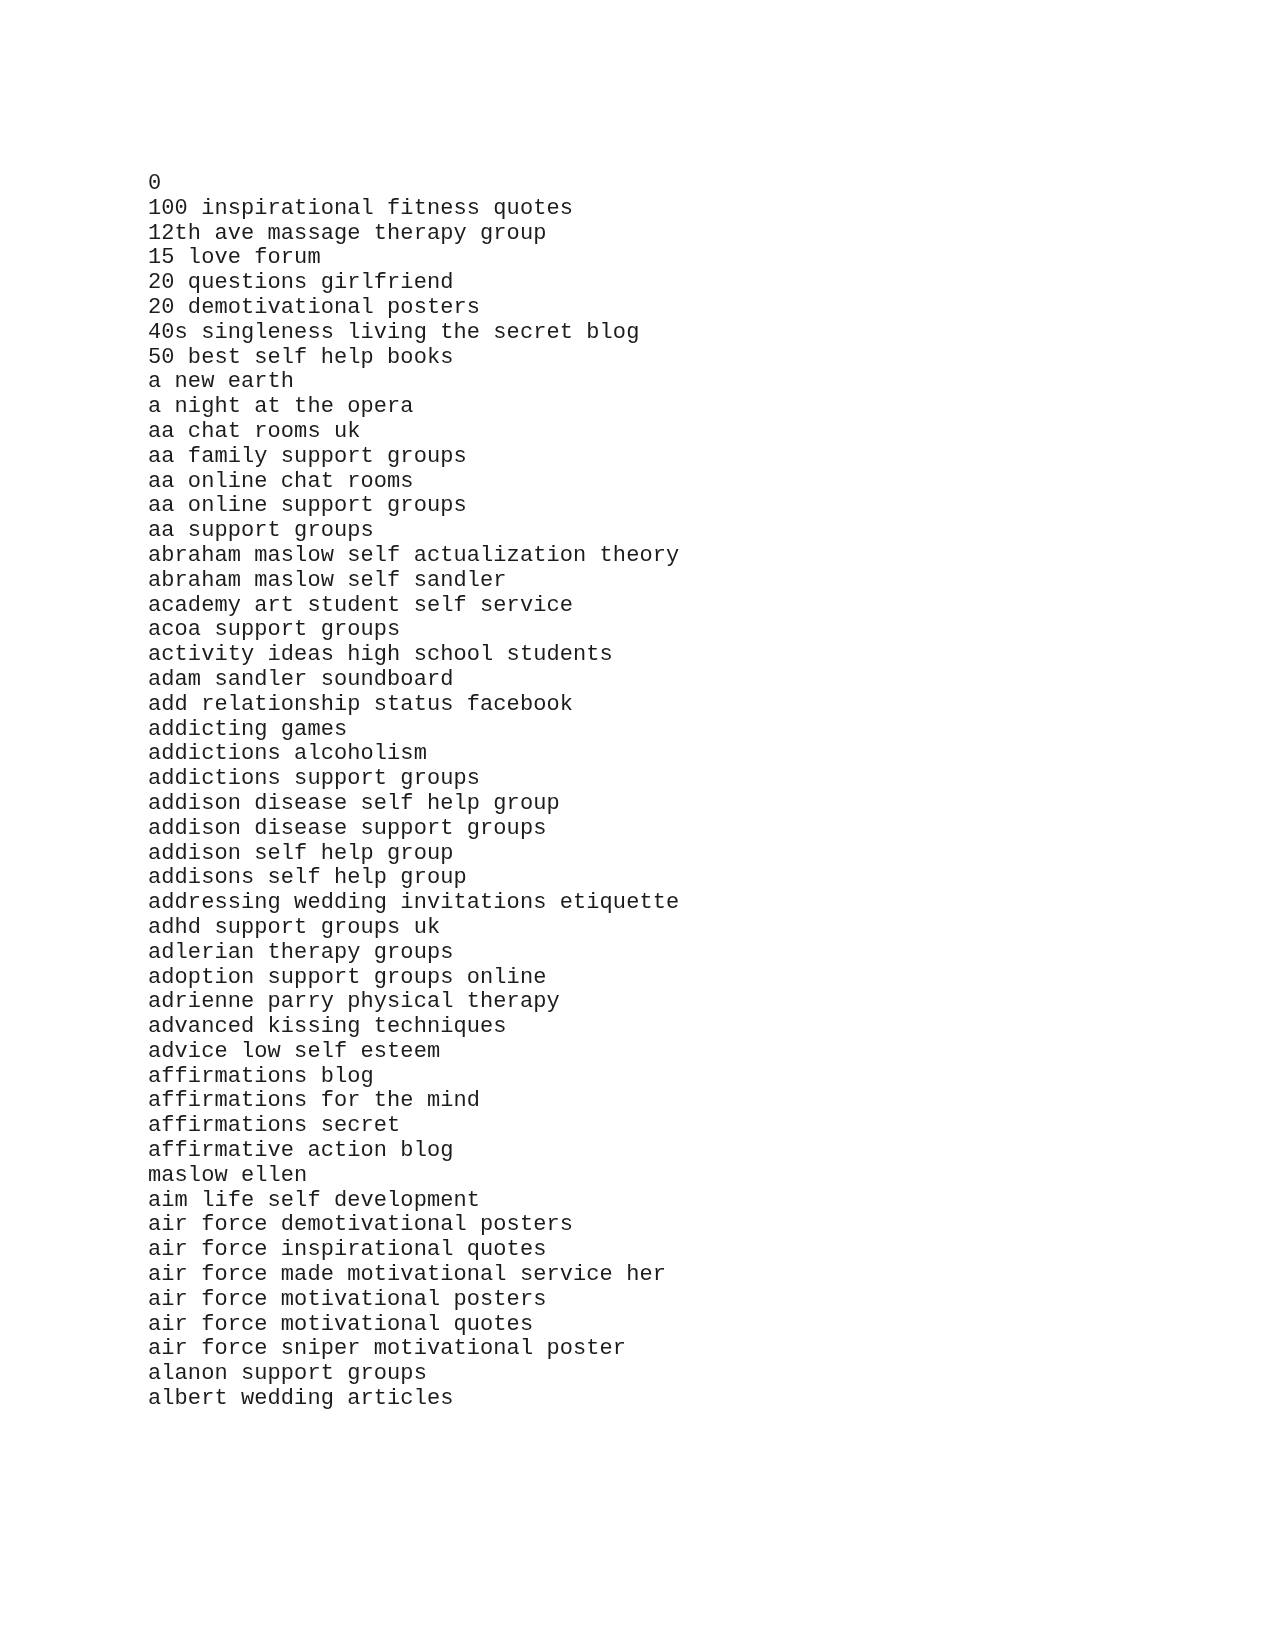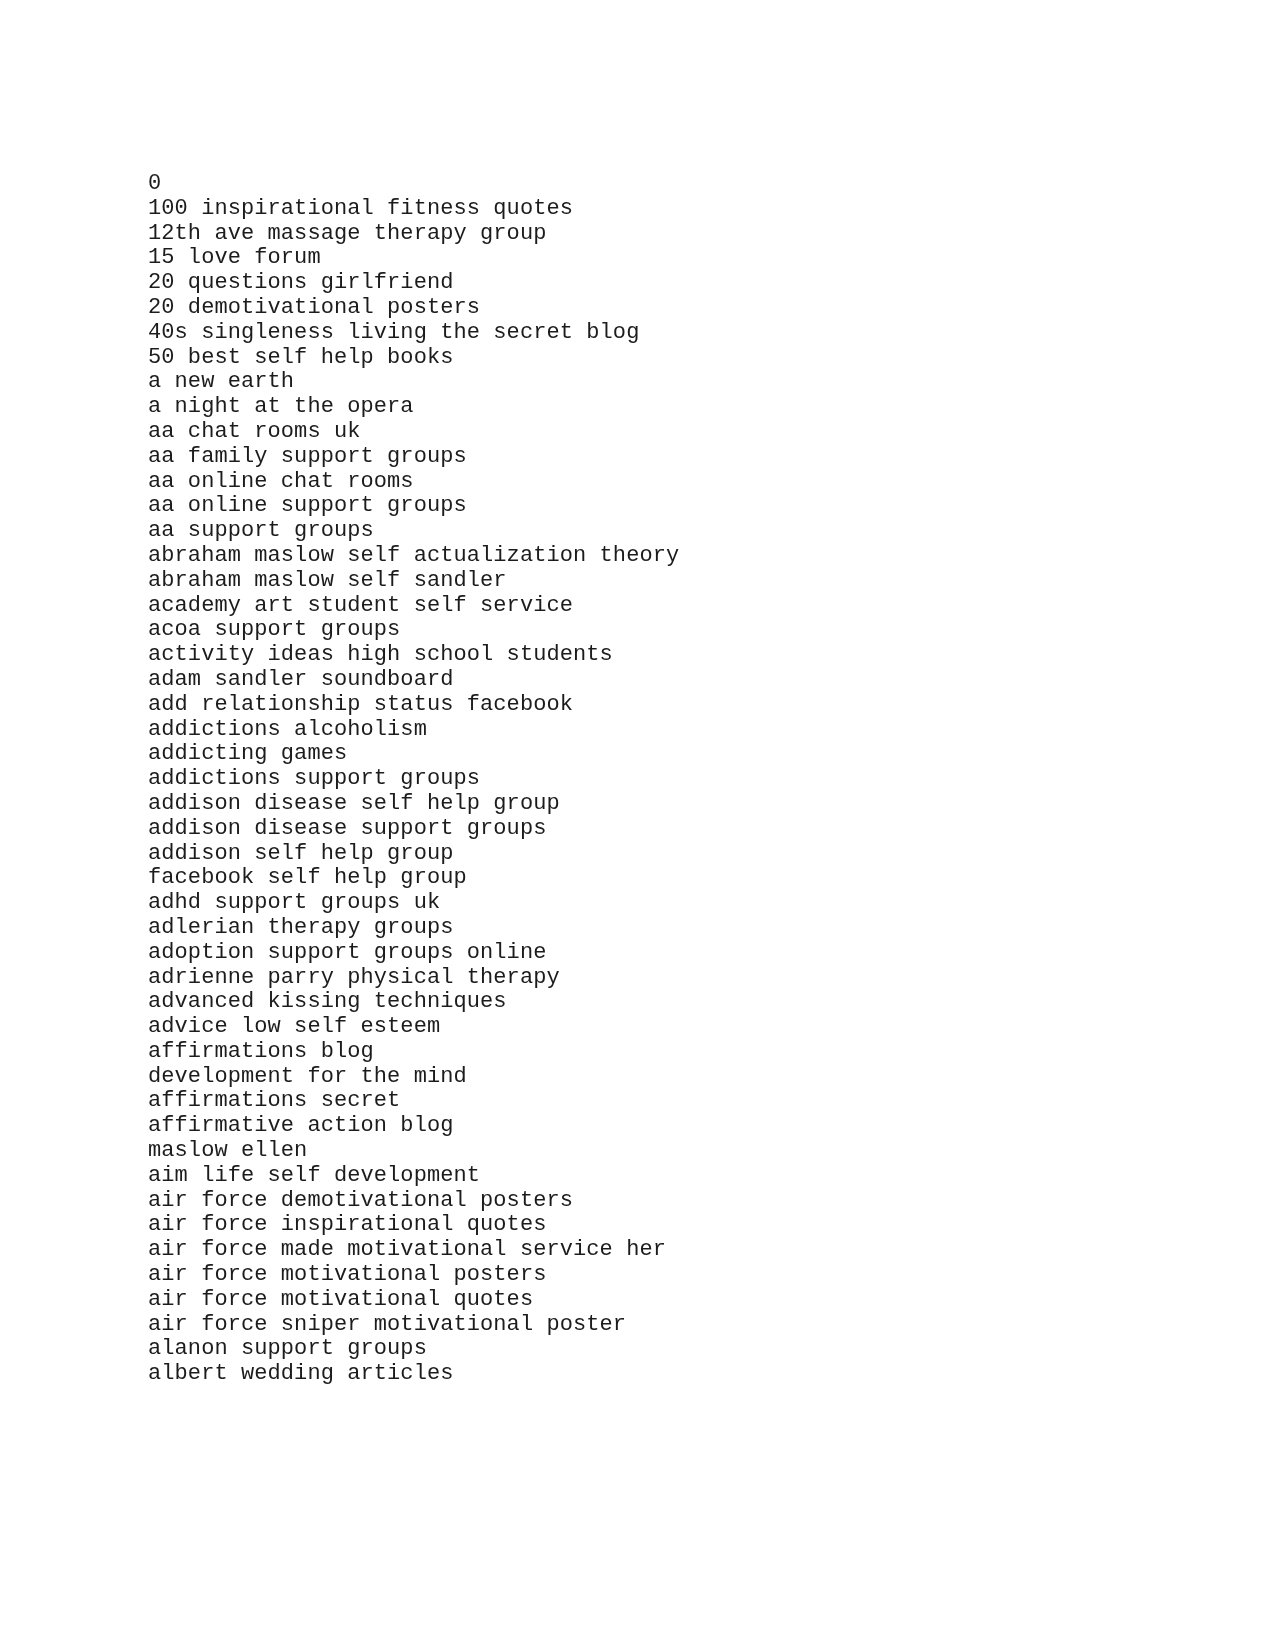--- a/index.html
+++ b/index.html
@@ -48,35 +48,36 @@
       <div class="text-line">aa online chat rooms</div>
       <div class="text-line">aa online support groups</div>
       <div class="text-line">aa support groups</div>
       <div class="text-line">abraham maslow self actualization theory</div>
       <div class="text-line">abraham maslow self sandler</div>
       <div class="text-line">academy art student self service</div>
       <div class="text-line">acoa support groups</div>
       <div class="text-line">activity ideas high school students</div>
       <div class="text-line">adam sandler soundboard</div>
       <div class="text-line">add relationship status facebook</div>
+      <div class="text-line">addicting games</div>
       <div class="text-line">addictions alcoholism</div>
-      <div class="text-line">addicting games</div>
       <div class="text-line">addictions support groups</div>
       <div class="text-line">addison disease self help group</div>
       <div class="text-line">addison disease support groups</div>
       <div class="text-line">addison self help group</div>
-      <div class="text-line">facebook self help group</div>
+      <div class="text-line">addisons self help group</div>
+      <div class="text-line">addressing wedding invitations etiquette</div>
       <div class="text-line">adhd support groups uk</div>
       <div class="text-line">adlerian therapy groups</div>
       <div class="text-line">adoption support groups online</div>
       <div class="text-line">adrienne parry physical therapy</div>
       <div class="text-line">advanced kissing techniques</div>
       <div class="text-line">advice low self esteem</div>
       <div class="text-line">affirmations blog</div>
-      <div class="text-line">development for the mind</div>
+      <div class="text-line">affirmations for the mind</div>
       <div class="text-line">affirmations secret</div>
       <div class="text-line">affirmative action blog</div>
       <div class="text-line">maslow ellen</div>
       <div class="text-line">aim life self development</div>
       <div class="text-line">air force demotivational posters</div>
       <div class="text-line">air force inspirational quotes</div>
       <div class="text-line">air force made motivational service her</div>
       <div class="text-line">air force motivational posters</div>
       <div class="text-line">air force motivational quotes</div>
       <div class="text-line">air force sniper motivational poster</div>

